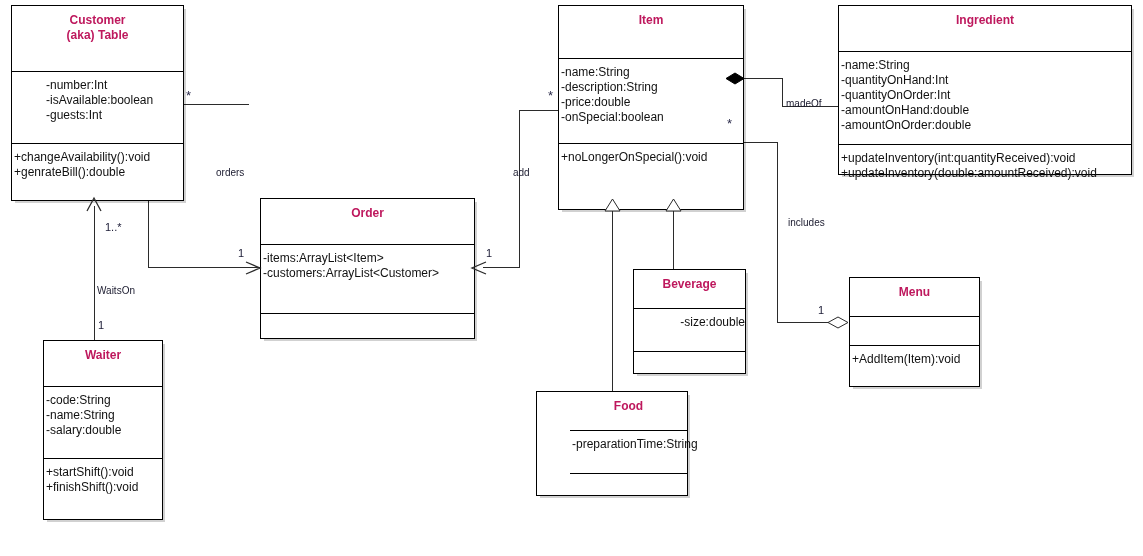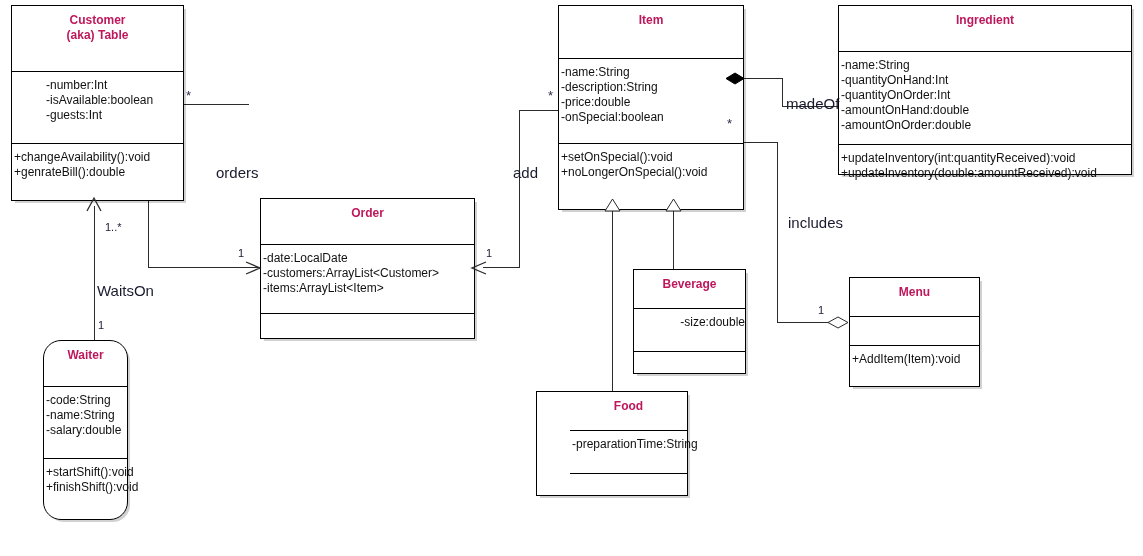--- a/index.html
+++ b/index.html
@@ -61,21 +61,21 @@
   .ln {
     position: absolute;
     background: #2b2b2b;
     z-index: 2;
   }
   .ln.h { height: 1px; }
   .ln.v { width: 1px; }
 
   .edge-label {
     position: absolute;
-    font-size: 15px;
+    font-size: 10px;
     color: #1a1a2e;
     white-space: nowrap;
     z-index: 6;
     line-height: 12px;
   }
   .mult {
     position: absolute;
     font-size: 11px;
     color: #20203a;
     white-space: nowrap;
@@ -178,40 +178,38 @@
     <div class="cls-section">
       <div class="row">+changeAvailability():void</div>
       <div class="row">+genrateBill():double</div>
     </div>
   </div>
 
   <div class="uml-class" style="left:260px; top:198px; width:215px; height:141px;">
     <div class="cls-name" style="height:45px;">Order</div>
     <div class="cls-sep"></div>
     <div class="cls-section" style="height:68px;">
-      <div class="row">-date:LocalDate</div>
+      <div class="row">-items:ArrayList&lt;Item&gt;</div>
       <div class="row">-customers:ArrayList&lt;Customer&gt;</div>
-      <div class="row">-items:ArrayList&lt;Item&gt;</div>
     </div>
     <div class="cls-sep"></div>
     <div class="cls-section empty"></div>
   </div>
 
   <div class="uml-class" style="left:558px; top:5px; width:186px; height:205px;">
     <div class="cls-name" style="height:52px;">Item</div>
     <div class="cls-sep"></div>
     <div class="cls-section" style="height:84px;">
       <div class="row">-name:String</div>
       <div class="row">-description:String</div>
       <div class="row">-price:double</div>
       <div class="row">-onSpecial:boolean</div>
     </div>
     <div class="cls-sep"></div>
     <div class="cls-section">
-      <div class="row">+setOnSpecial():void</div>
       <div class="row">+noLongerOnSpecial():void</div>
     </div>
   </div>
 
   <div class="uml-class" style="left:838px; top:5px; width:294px; height:170px;">
     <div class="cls-name" style="height:45px;">Ingredient</div>
     <div class="cls-sep"></div>
     <div class="cls-section" style="height:92px;">
       <div class="row">-name:String</div>
       <div class="row">-quantityOnHand:Int</div>
@@ -219,21 +217,21 @@
       <div class="row">-amountOnHand:double</div>
       <div class="row">-amountOnOrder:double</div>
     </div>
     <div class="cls-sep"></div>
     <div class="cls-section">
       <div class="row">+updateInventory(int:quantityReceived):void</div>
       <div class="row">+updateInventory(double:amountReceived):void</div>
     </div>
   </div>
 
-  <div class="uml-class" style="left:43px; top:340px; width:85px; height:180px;border-radius:18px;">
+  <div class="uml-class" style="left:43px; top:340px; width:120px; height:180px;">
     <div class="cls-name" style="height:45px;">Waiter</div>
     <div class="cls-sep"></div>
     <div class="cls-section" style="height:71px;">
       <div class="row">-code:String</div>
       <div class="row">-name:String</div>
       <div class="row">-salary:double</div>
     </div>
     <div class="cls-sep"></div>
     <div class="cls-section">
       <div class="row">+startShift():void</div>

